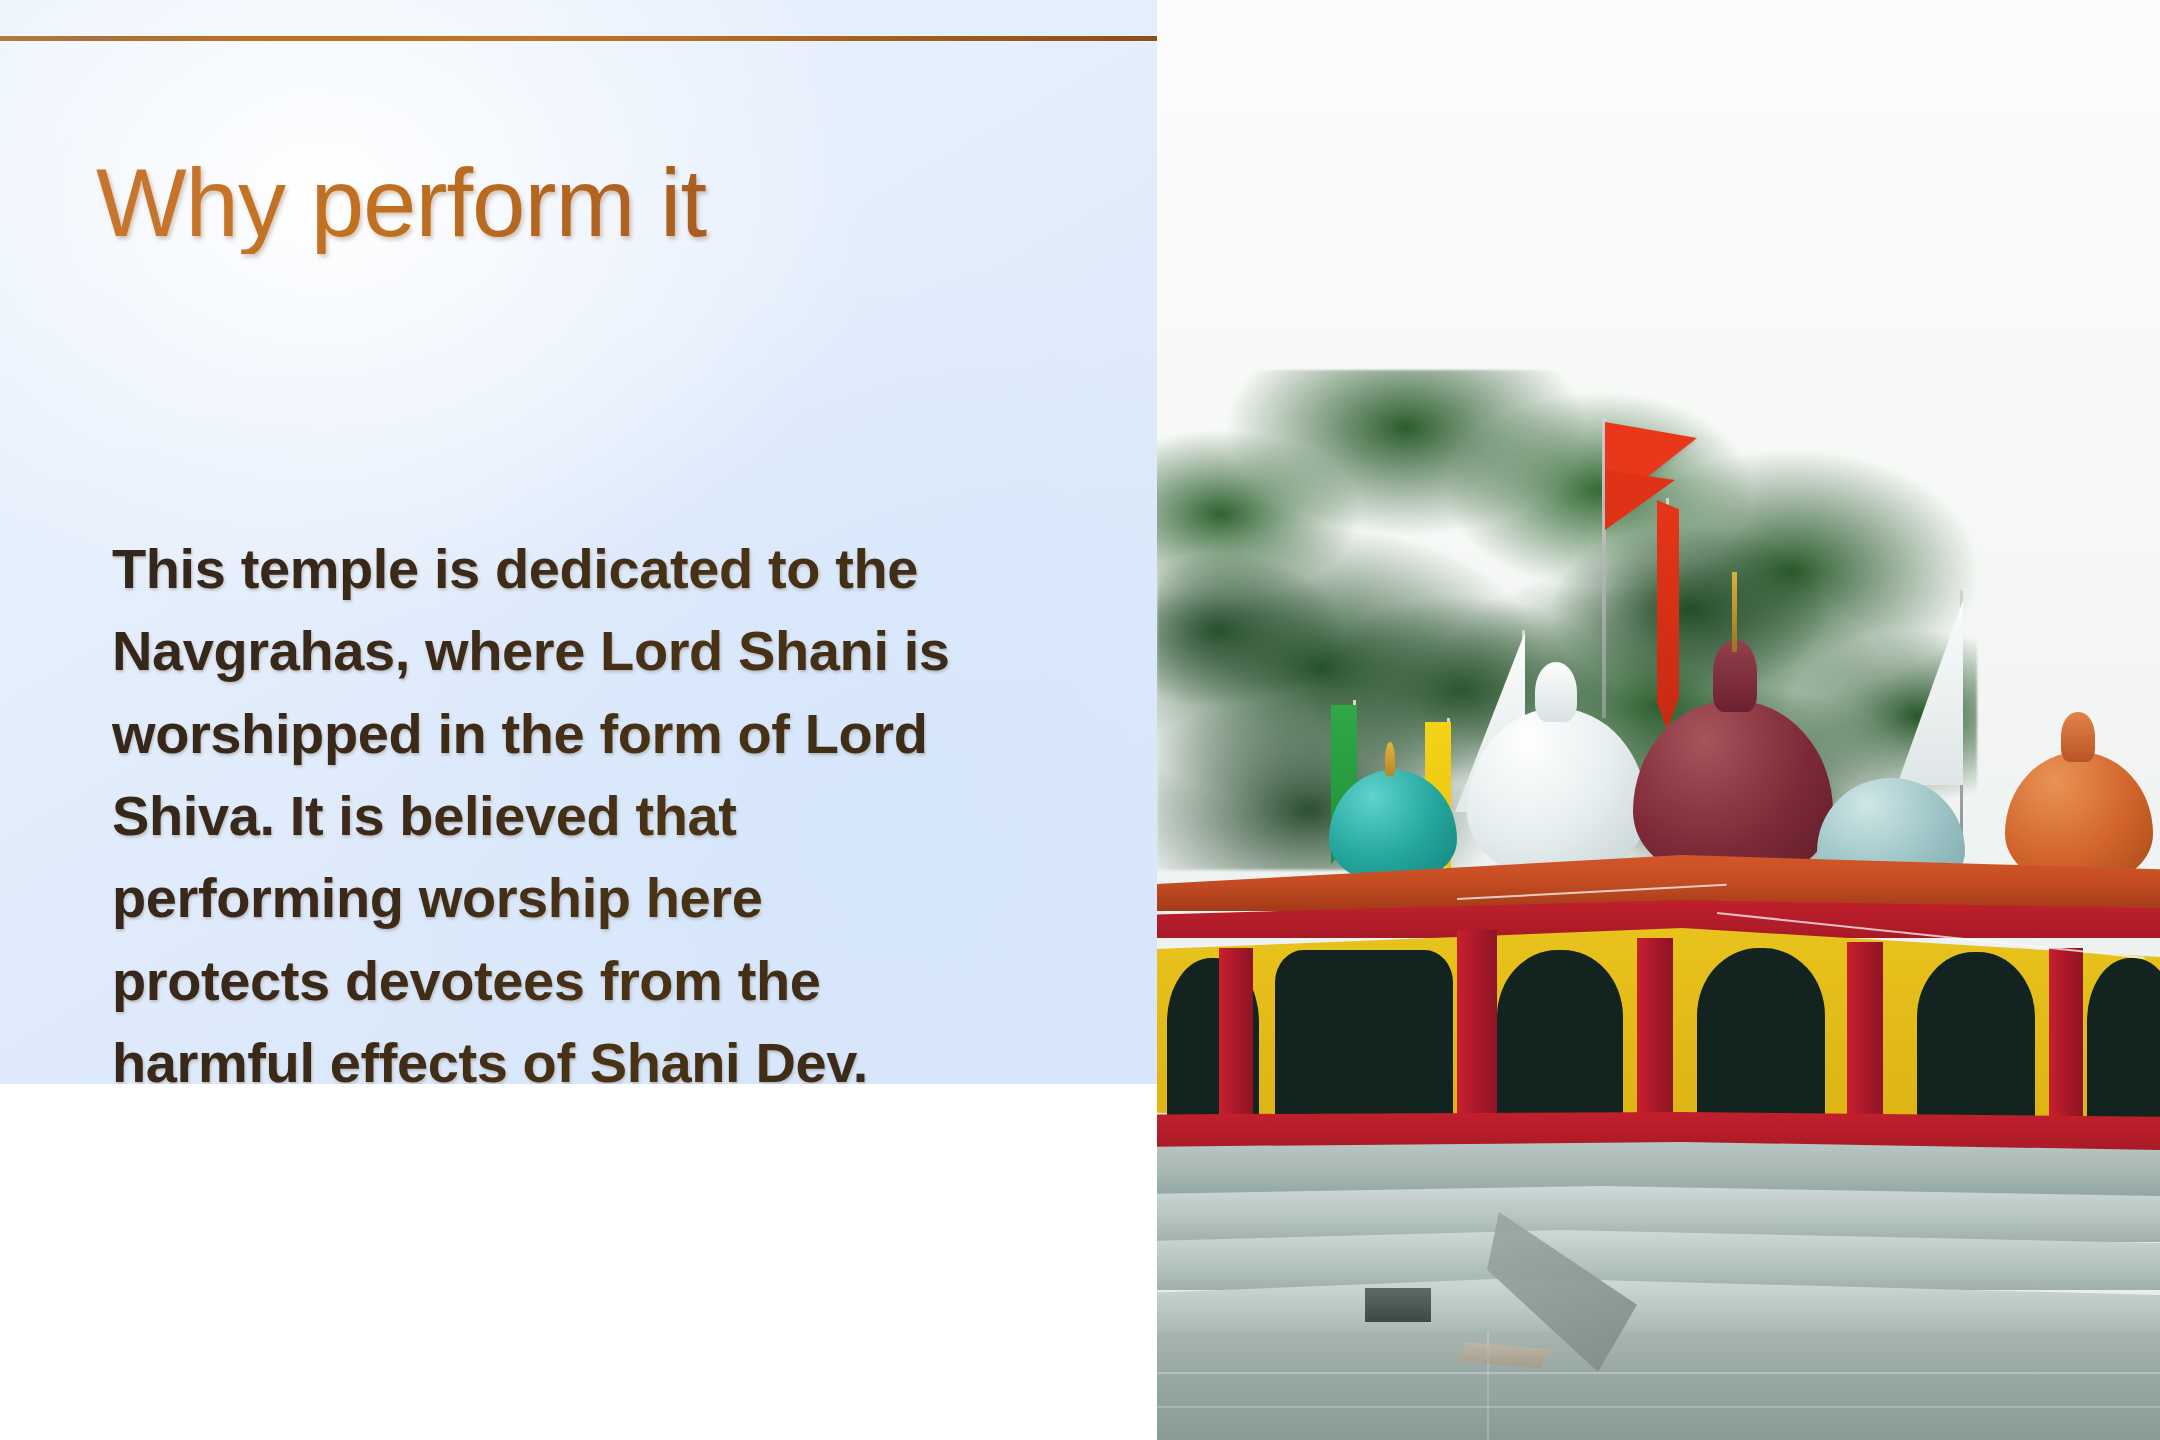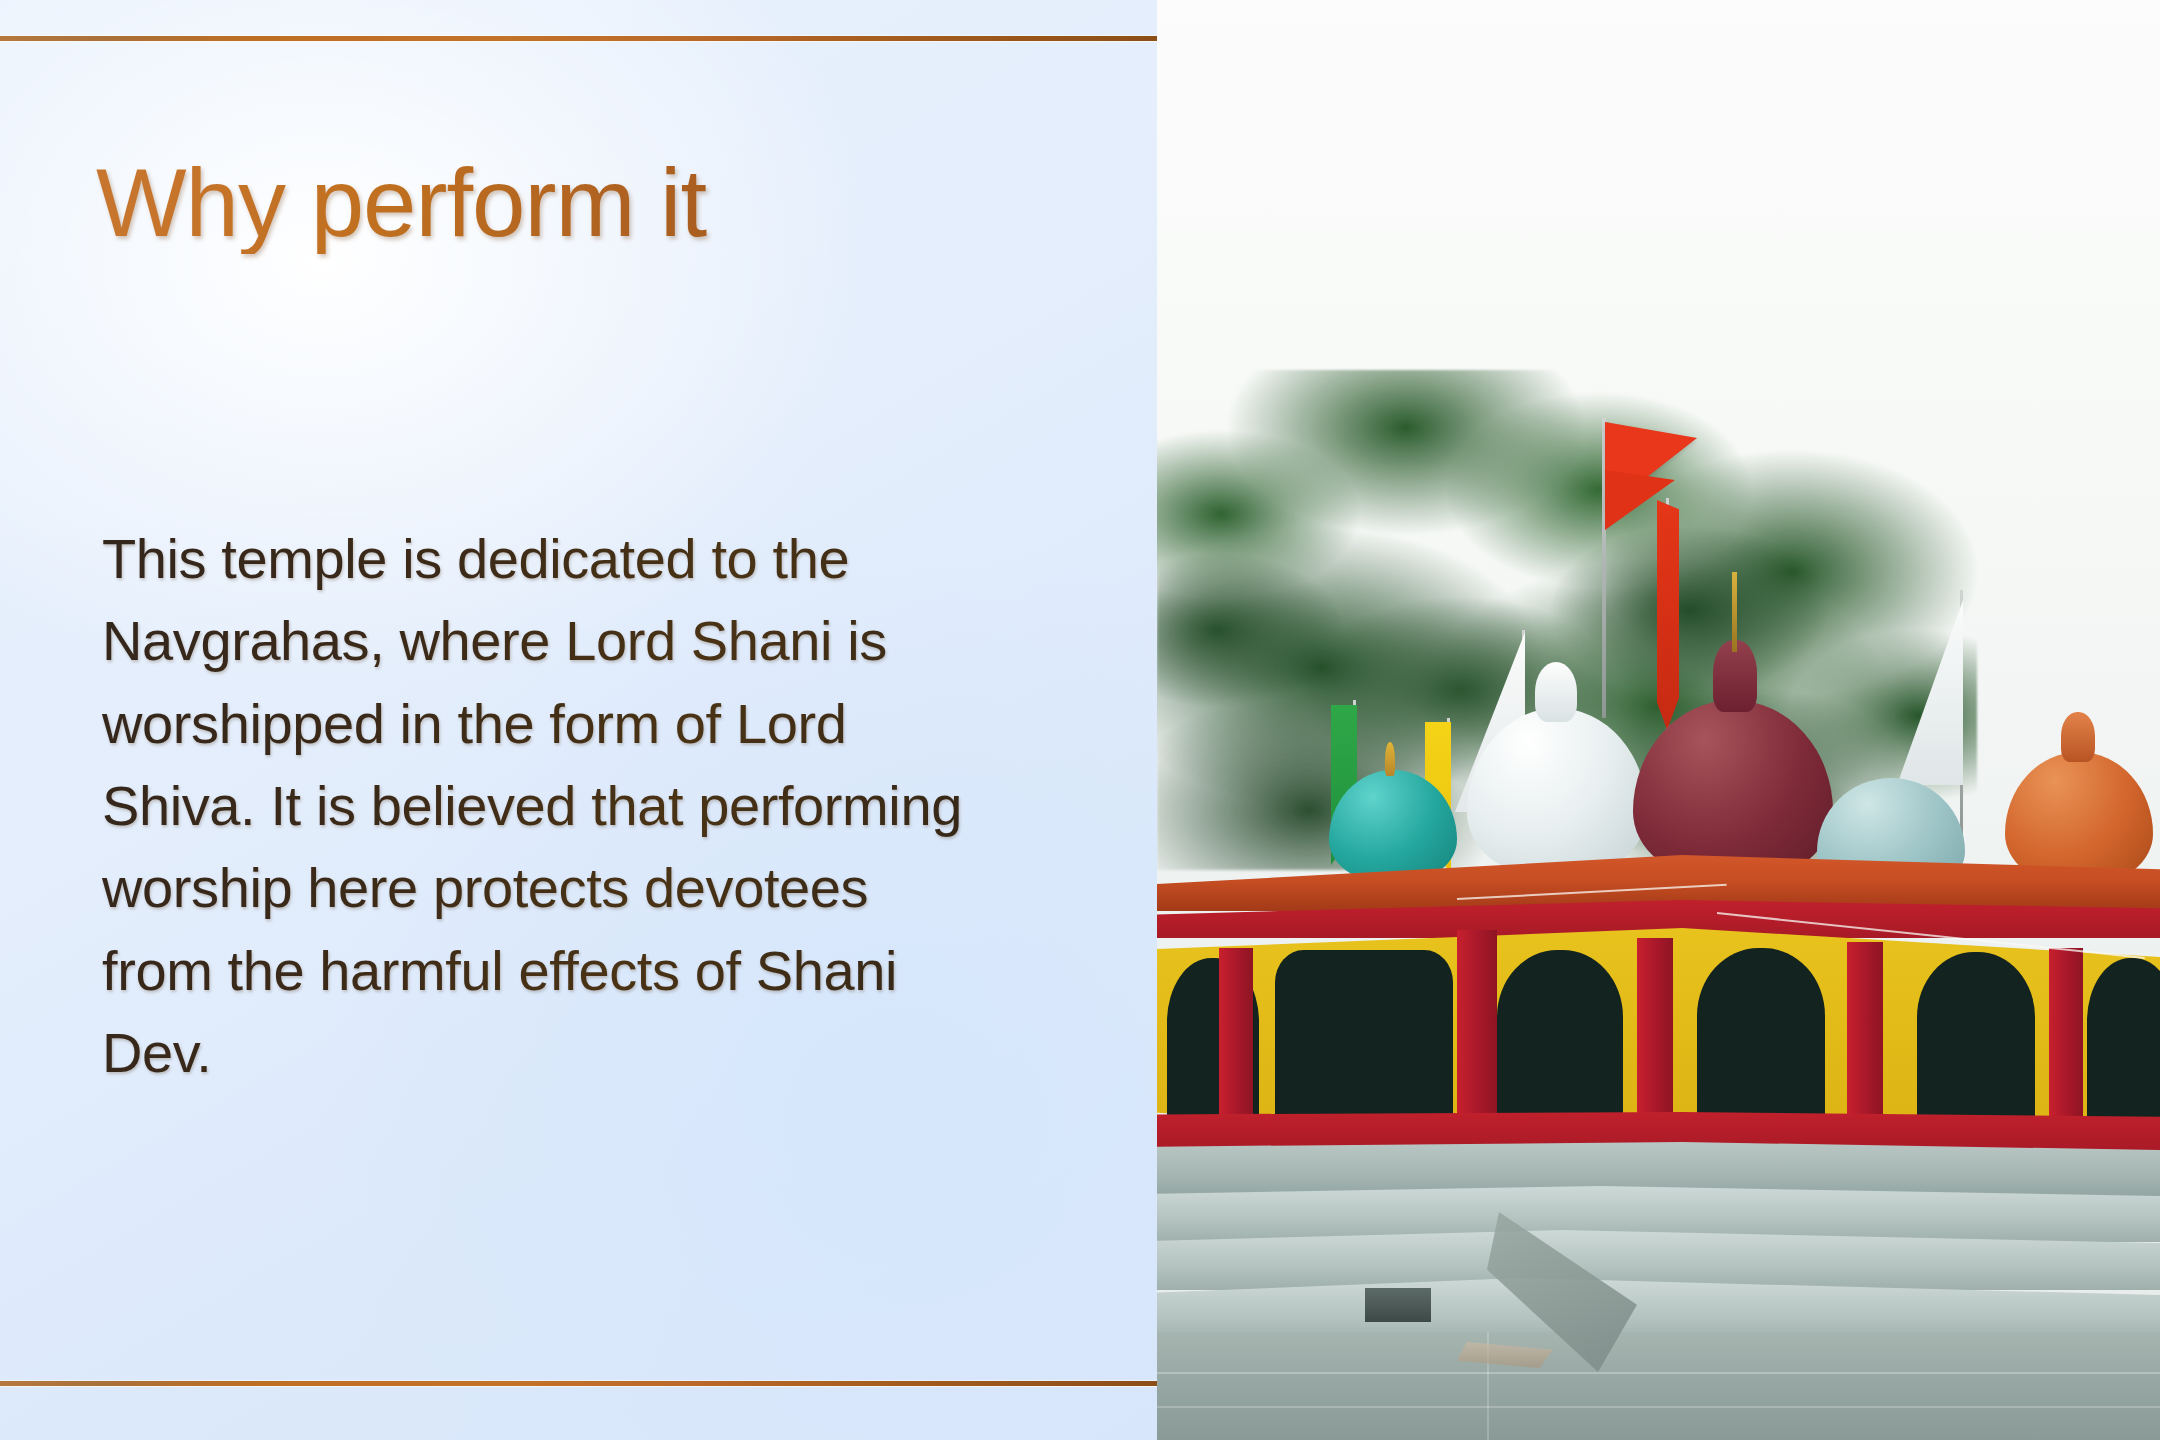--- a/index.html
+++ b/index.html
@@ -19,21 +19,21 @@
     width: 2160px;
     height: 1440px;
     display: flex;
     background: #ffffff;
   }
 
   
   .left-panel {
     position: relative;
     width: 1157px;
-    height: 1440px;
+    height: 1084px;
     flex: 0 0 1157px;
     background:
       radial-gradient(ellipse 900px 700px at 28% 18%, #ffffff 0%, rgba(255,255,255,0) 62%),
       radial-gradient(ellipse 900px 900px at 78% 78%, #d6e6fb 0%, rgba(214,230,251,0) 65%),
       linear-gradient(150deg, #e9f2fd 0%, #e4eefc 40%, #dce9fb 72%, #d8e6fa 100%);
     overflow: hidden;
   }
 
   .rule {
     position: absolute;
@@ -88,24 +88,24 @@
     filter: drop-shadow(2px 3px 2px rgba(100,55,18,0.35));
   }
 
   .headline-block { position: absolute; top: 152px; left: 0; width: 930px; }
 
   .body-copy {
     position: absolute;
     top: 512px;
     left: 0;
     width: 880px;
-    margin: 6px;
+    margin: 16px;
     font-size: 56px;
     line-height: 1.47;
-    font-weight: 400;
+    font-weight: 700;
     letter-spacing: -0.4px;
     color: #3b2a1c;
     background: linear-gradient(105deg, #33261c 0%, #3c2a18 35%, #4a3315 62%, #3a2a18 86%, #2f2419 100%);
     -webkit-background-clip: text;
     background-clip: text;
     -webkit-text-fill-color: transparent;
     filter: drop-shadow(1px 2px 1.5px rgba(90,65,35,0.28));
   }
 
   

